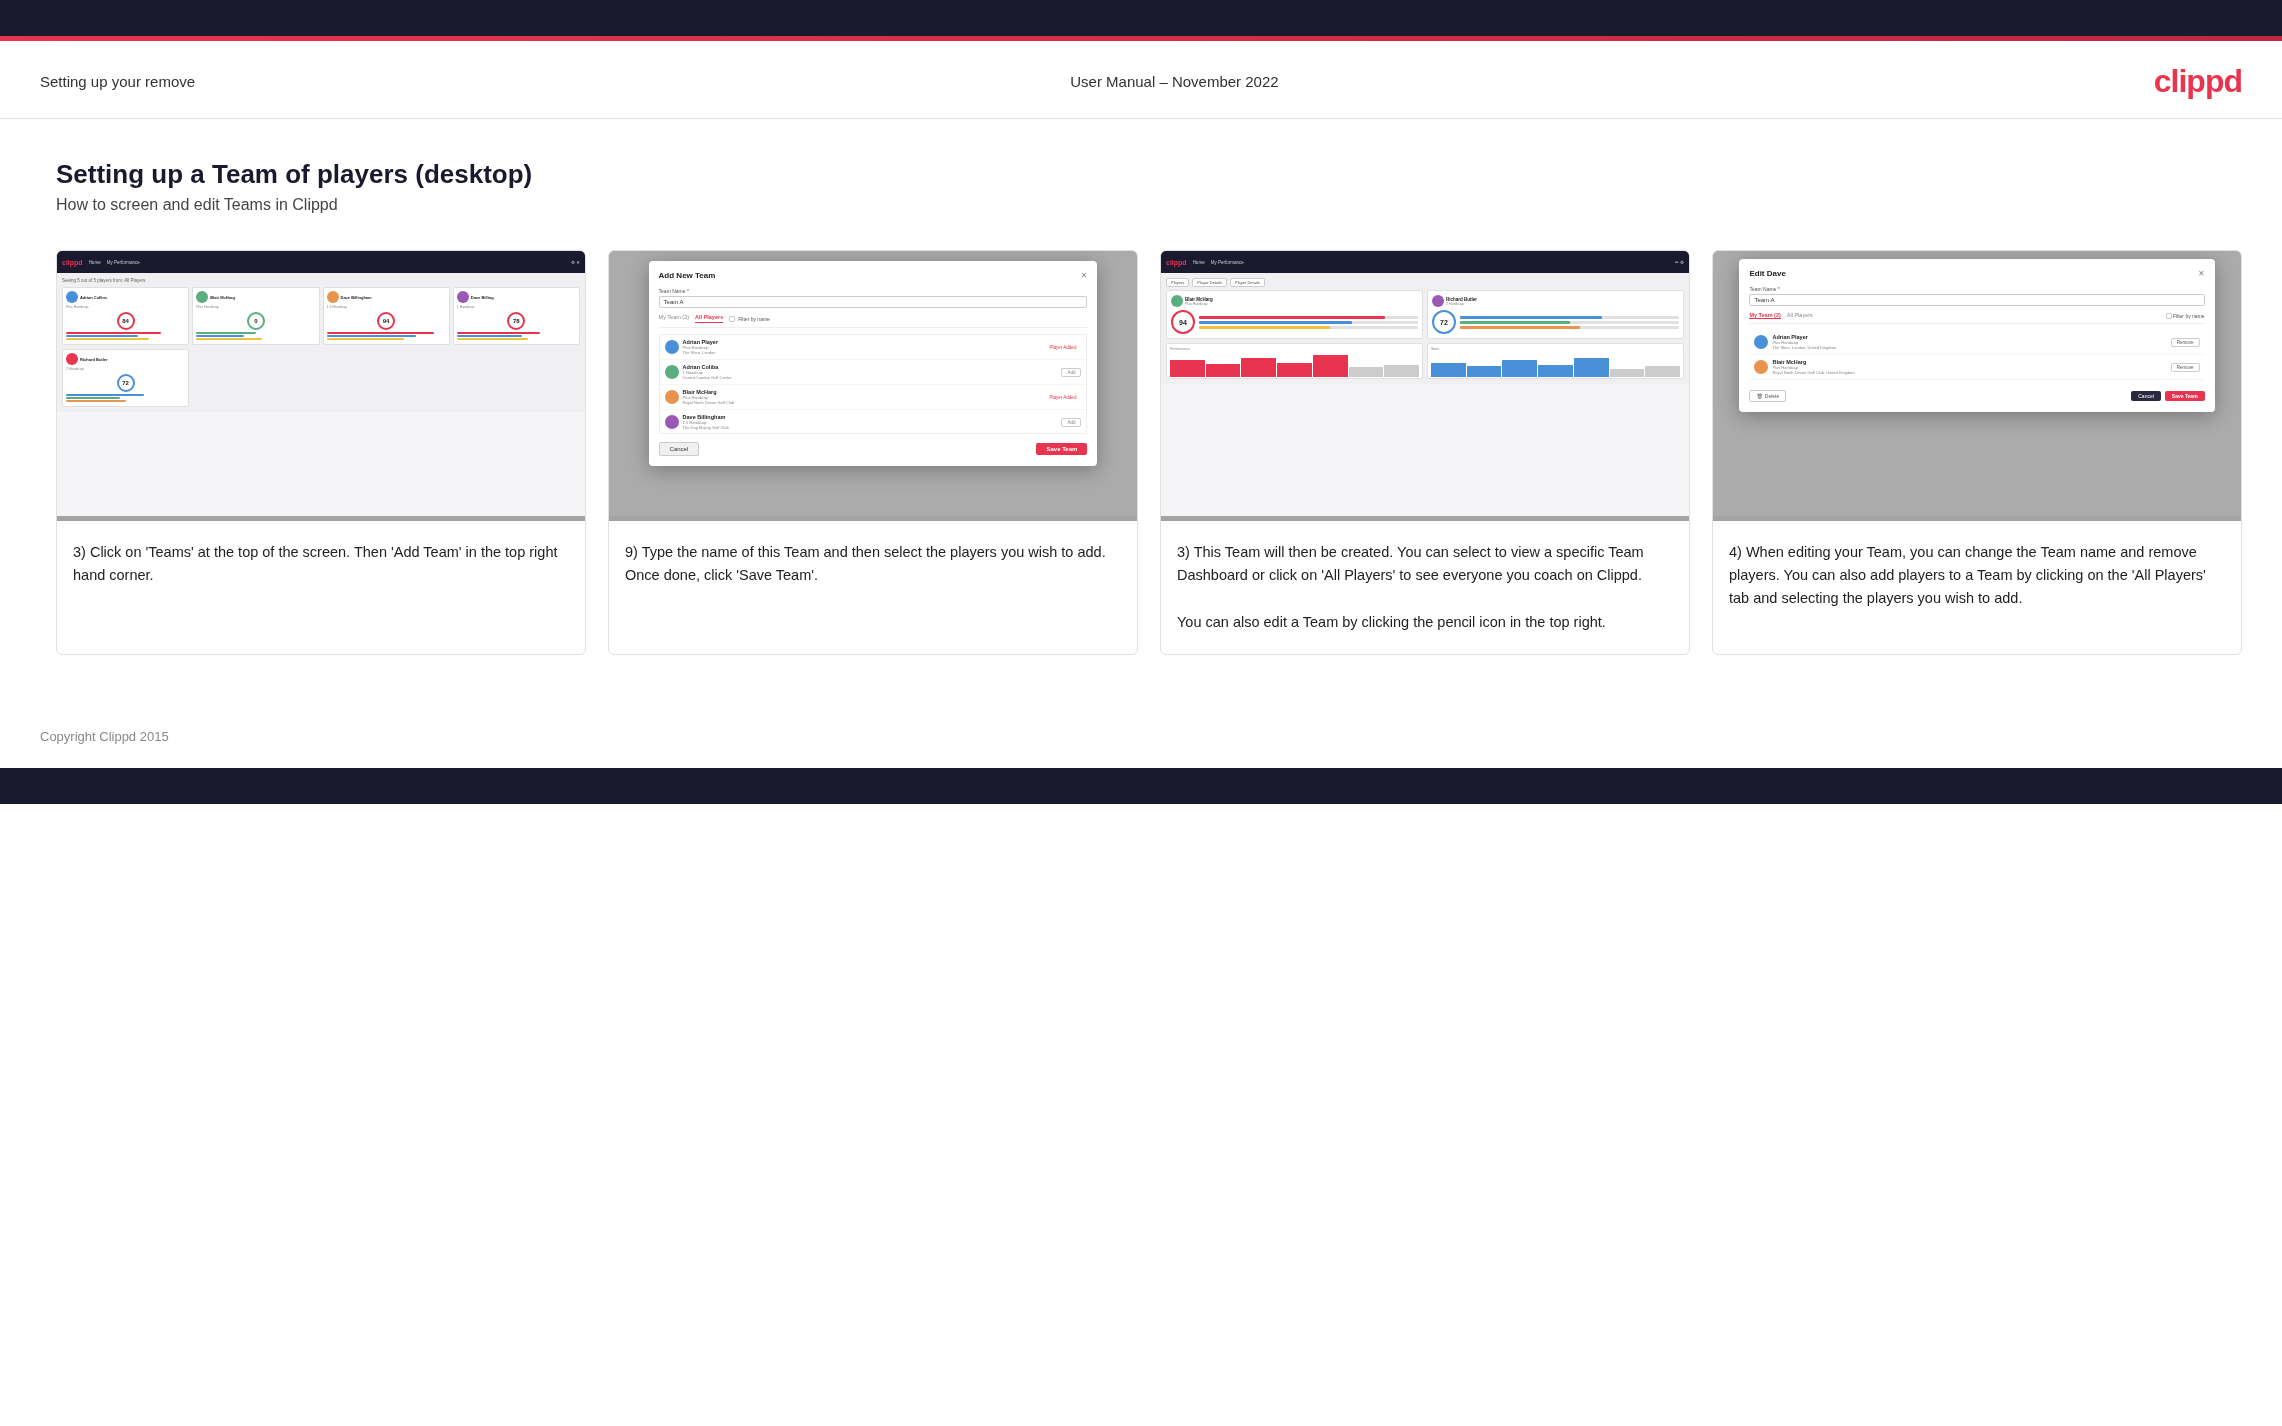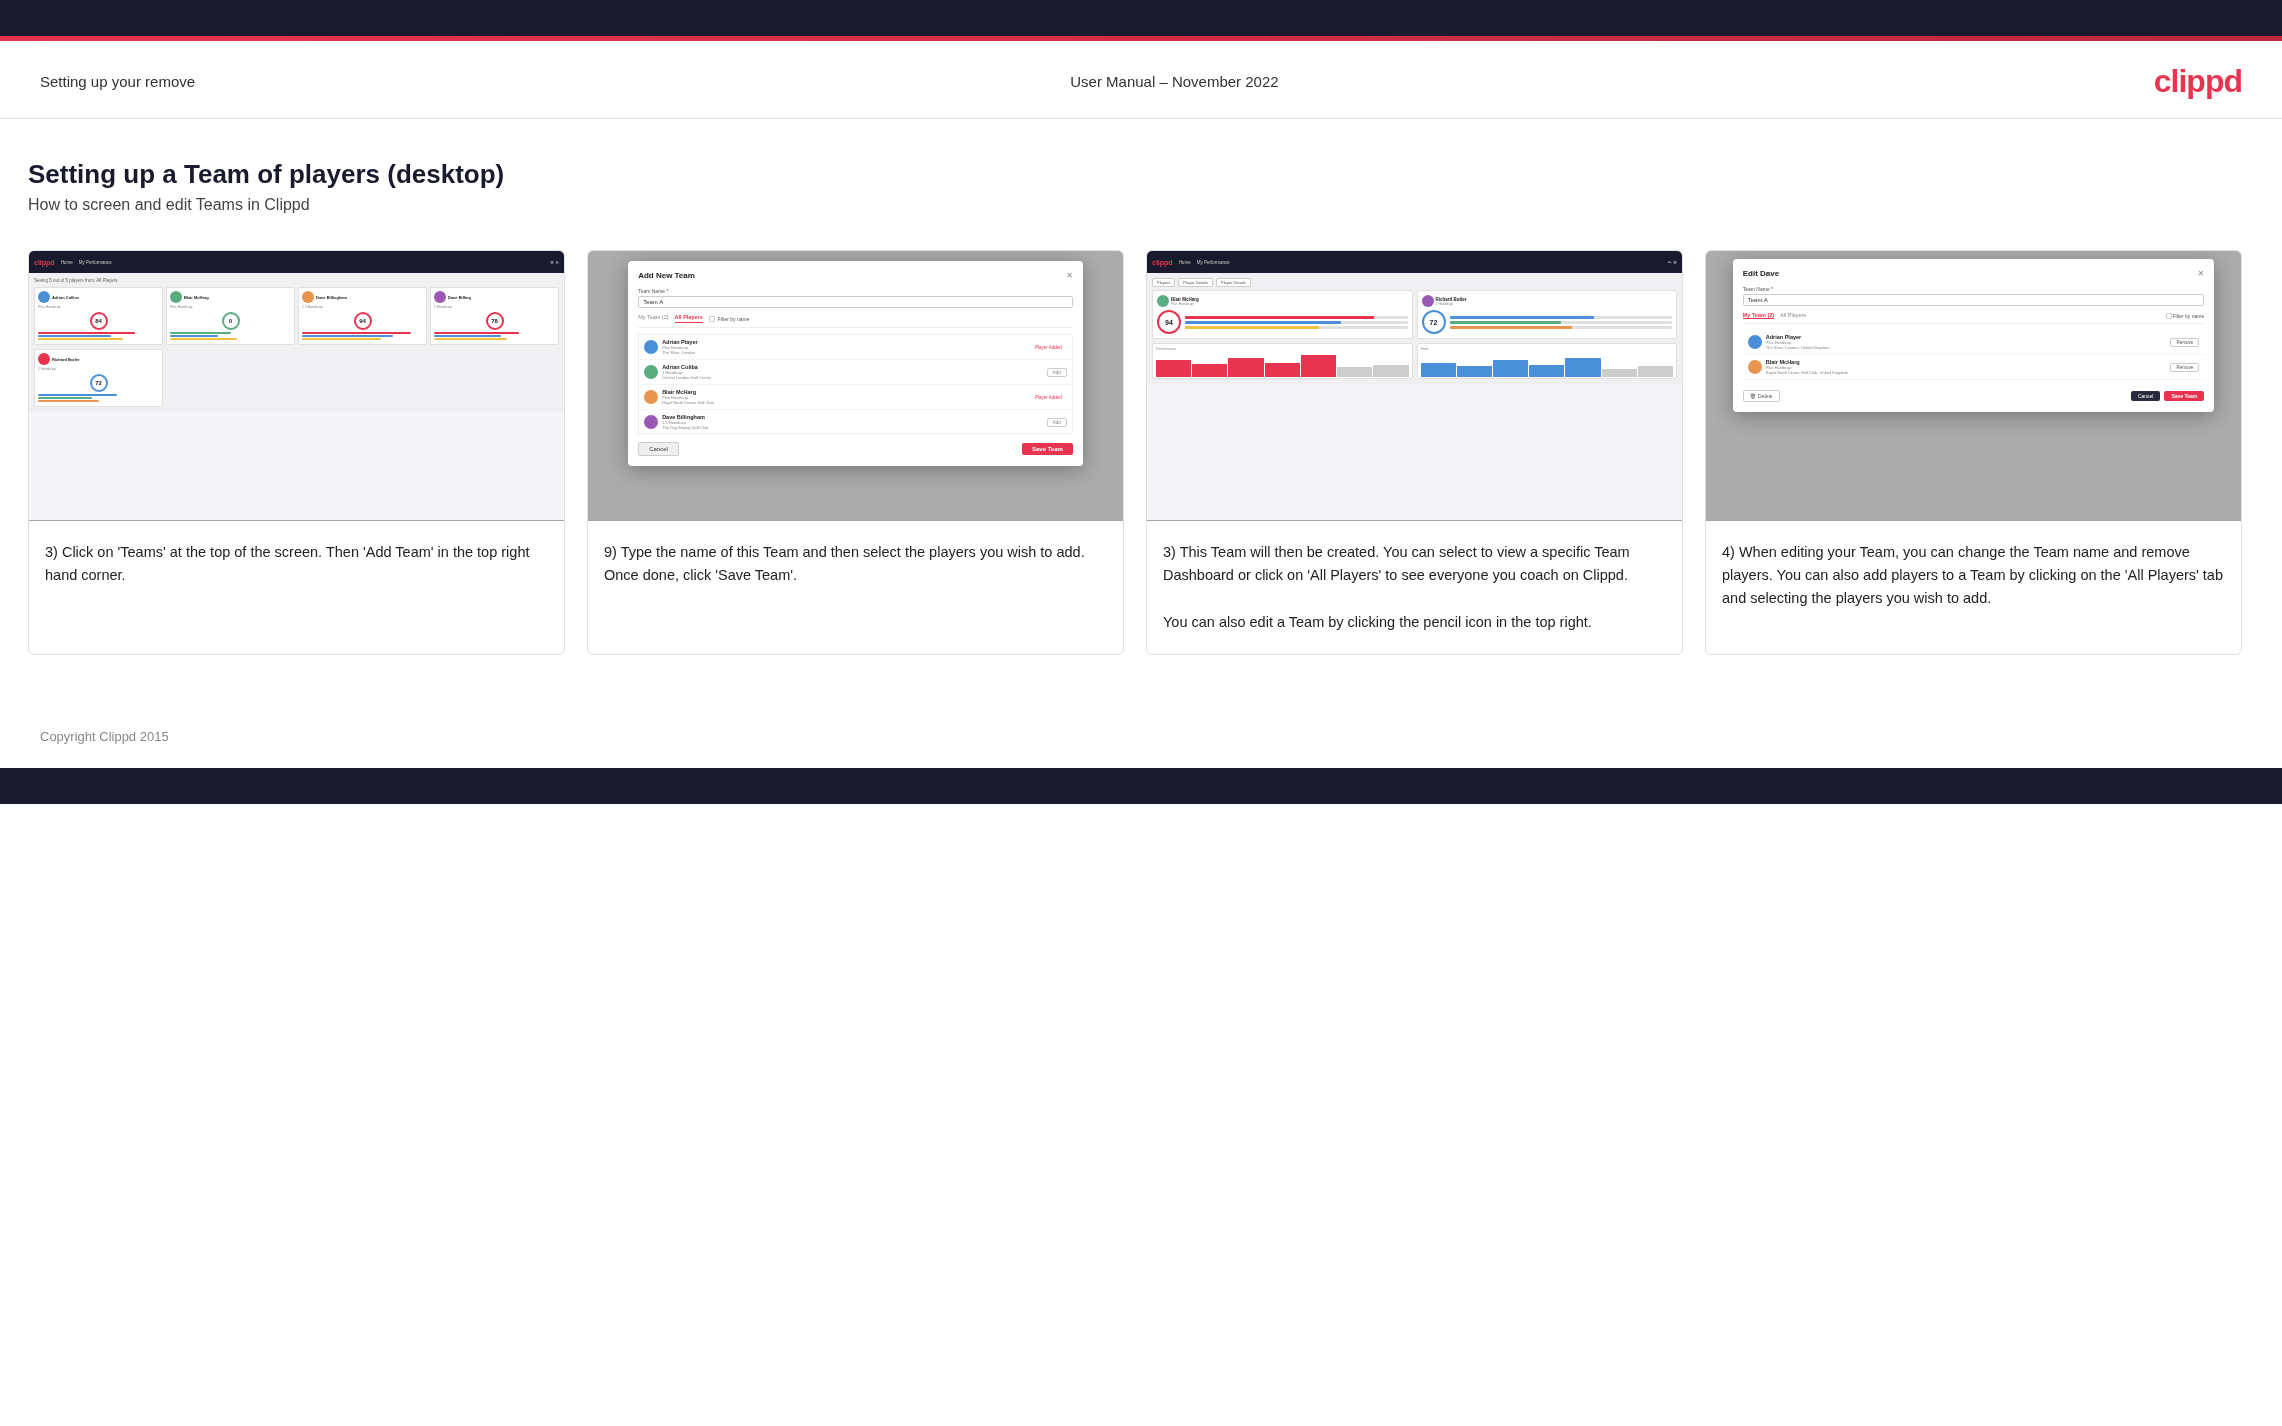--- a/index.html
+++ b/index.html
@@ -41,20 +41,21 @@
     .logo {
       font-size: 32px;
       font-weight: 700;
       color: #e8344e;
       letter-spacing: -1px;
     }
 
     
     .main {
       padding: 40px 40px 30px 28px;
+      margin-left: 28px;
     }
     .page-title {
       font-size: 26px;
       font-weight: 700;
       color: #1a1a2e;
       margin-bottom: 6px;
     }
     .page-subtitle {
       font-size: 16px;
       color: #444;
@@ -74,21 +75,21 @@
       background: #fff;
       overflow: hidden;
       display: flex;
       flex-direction: column;
     }
     .card-screenshot {
       background: #f5f5f7;
       height: 270px;
       overflow: hidden;
       position: relative;
-      border-bottom: 1px solid #a3a3a3;
+      border-bottom: 5px solid #a3a3a3;
     }
     .card-text {
       padding: 20px 16px 20px 16px;
       font-size: 14.5px;
       color: #222;
       line-height: 1.6;
       flex: 1;
     }
 
     

